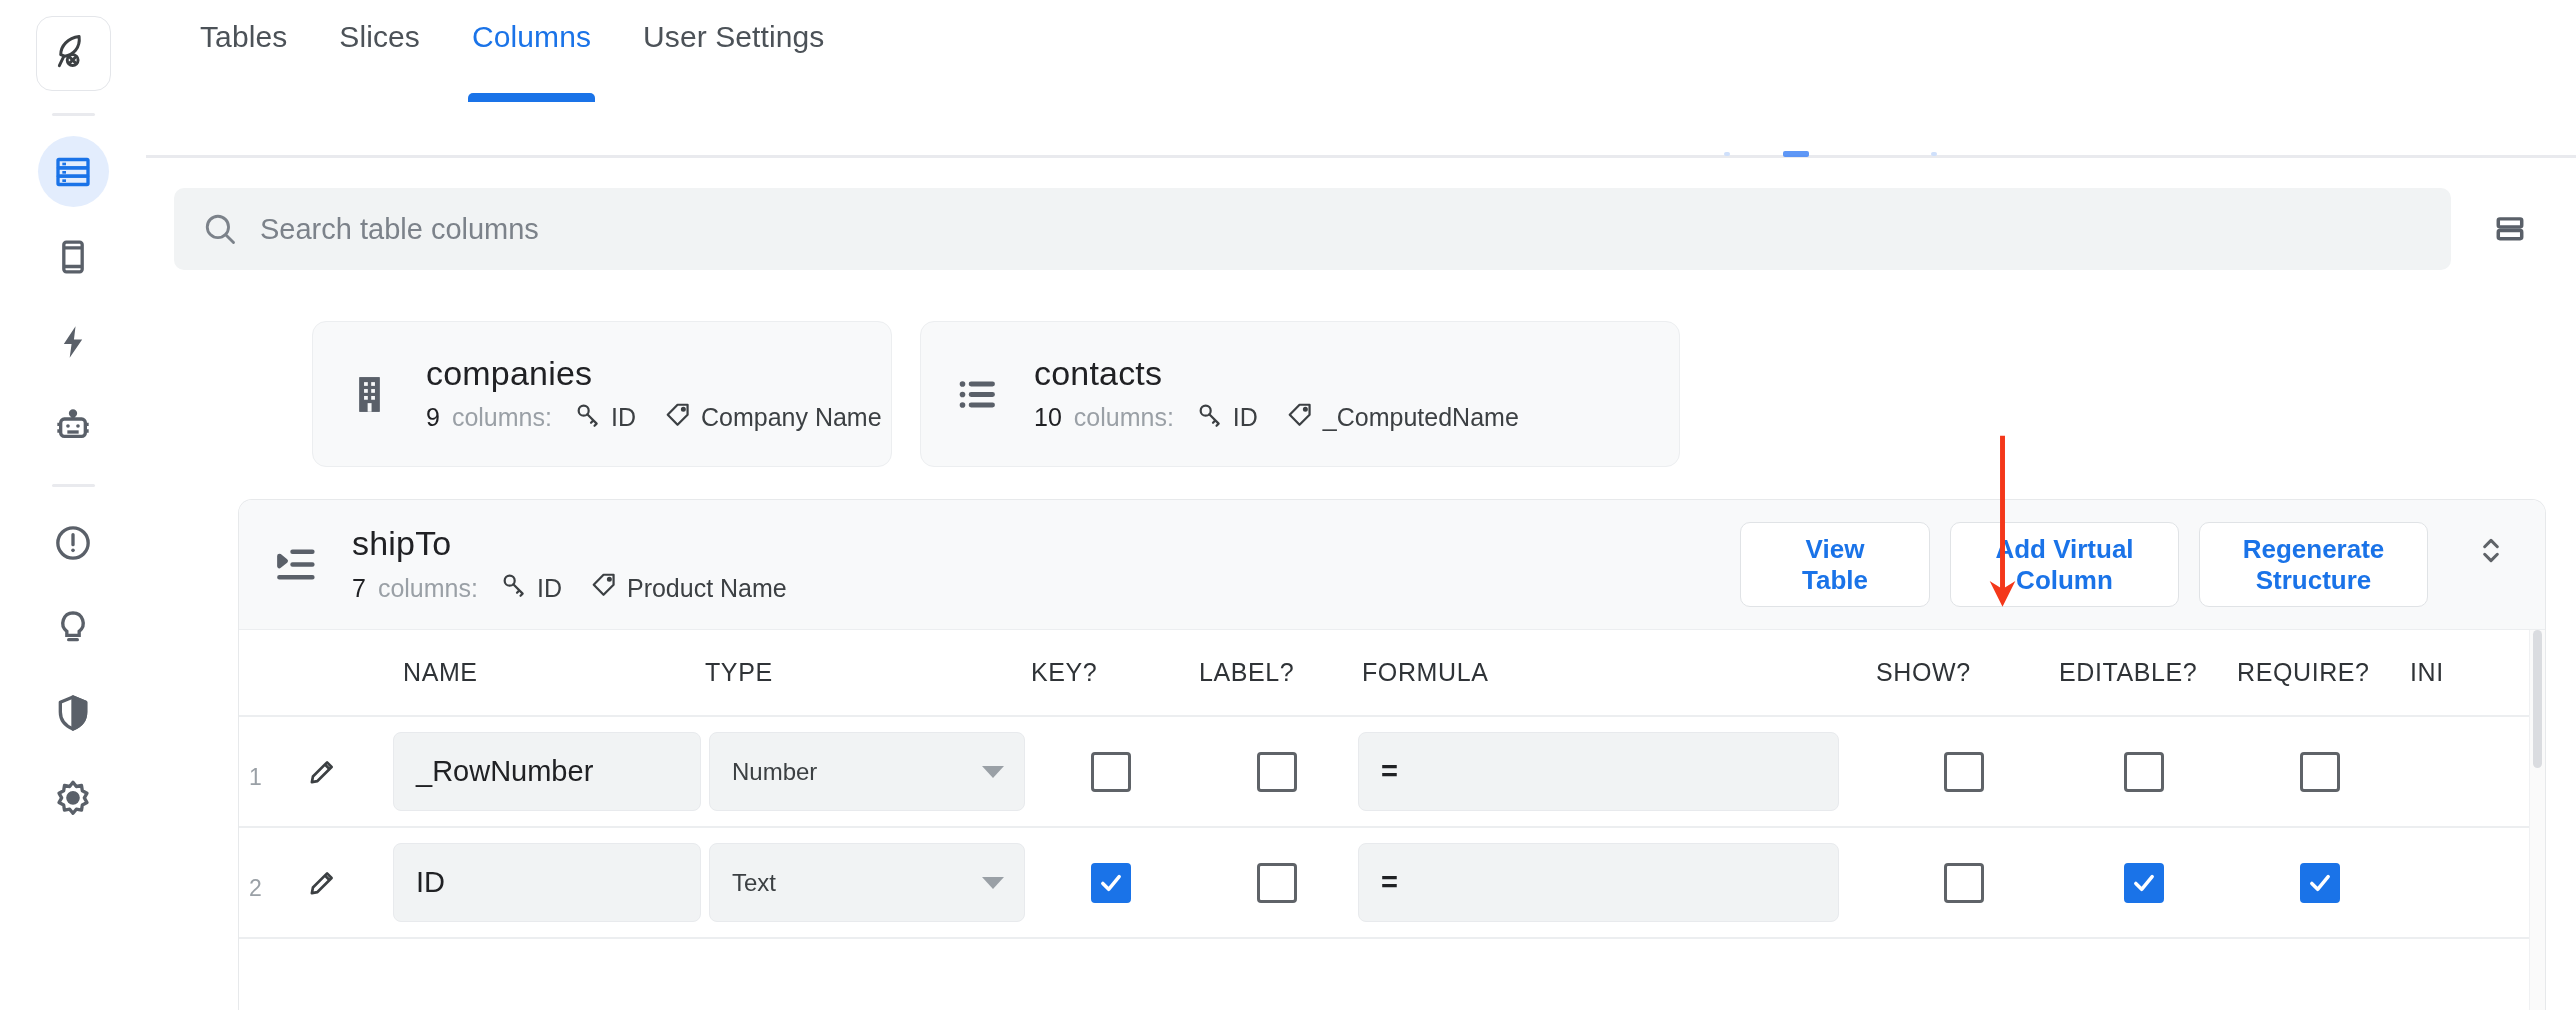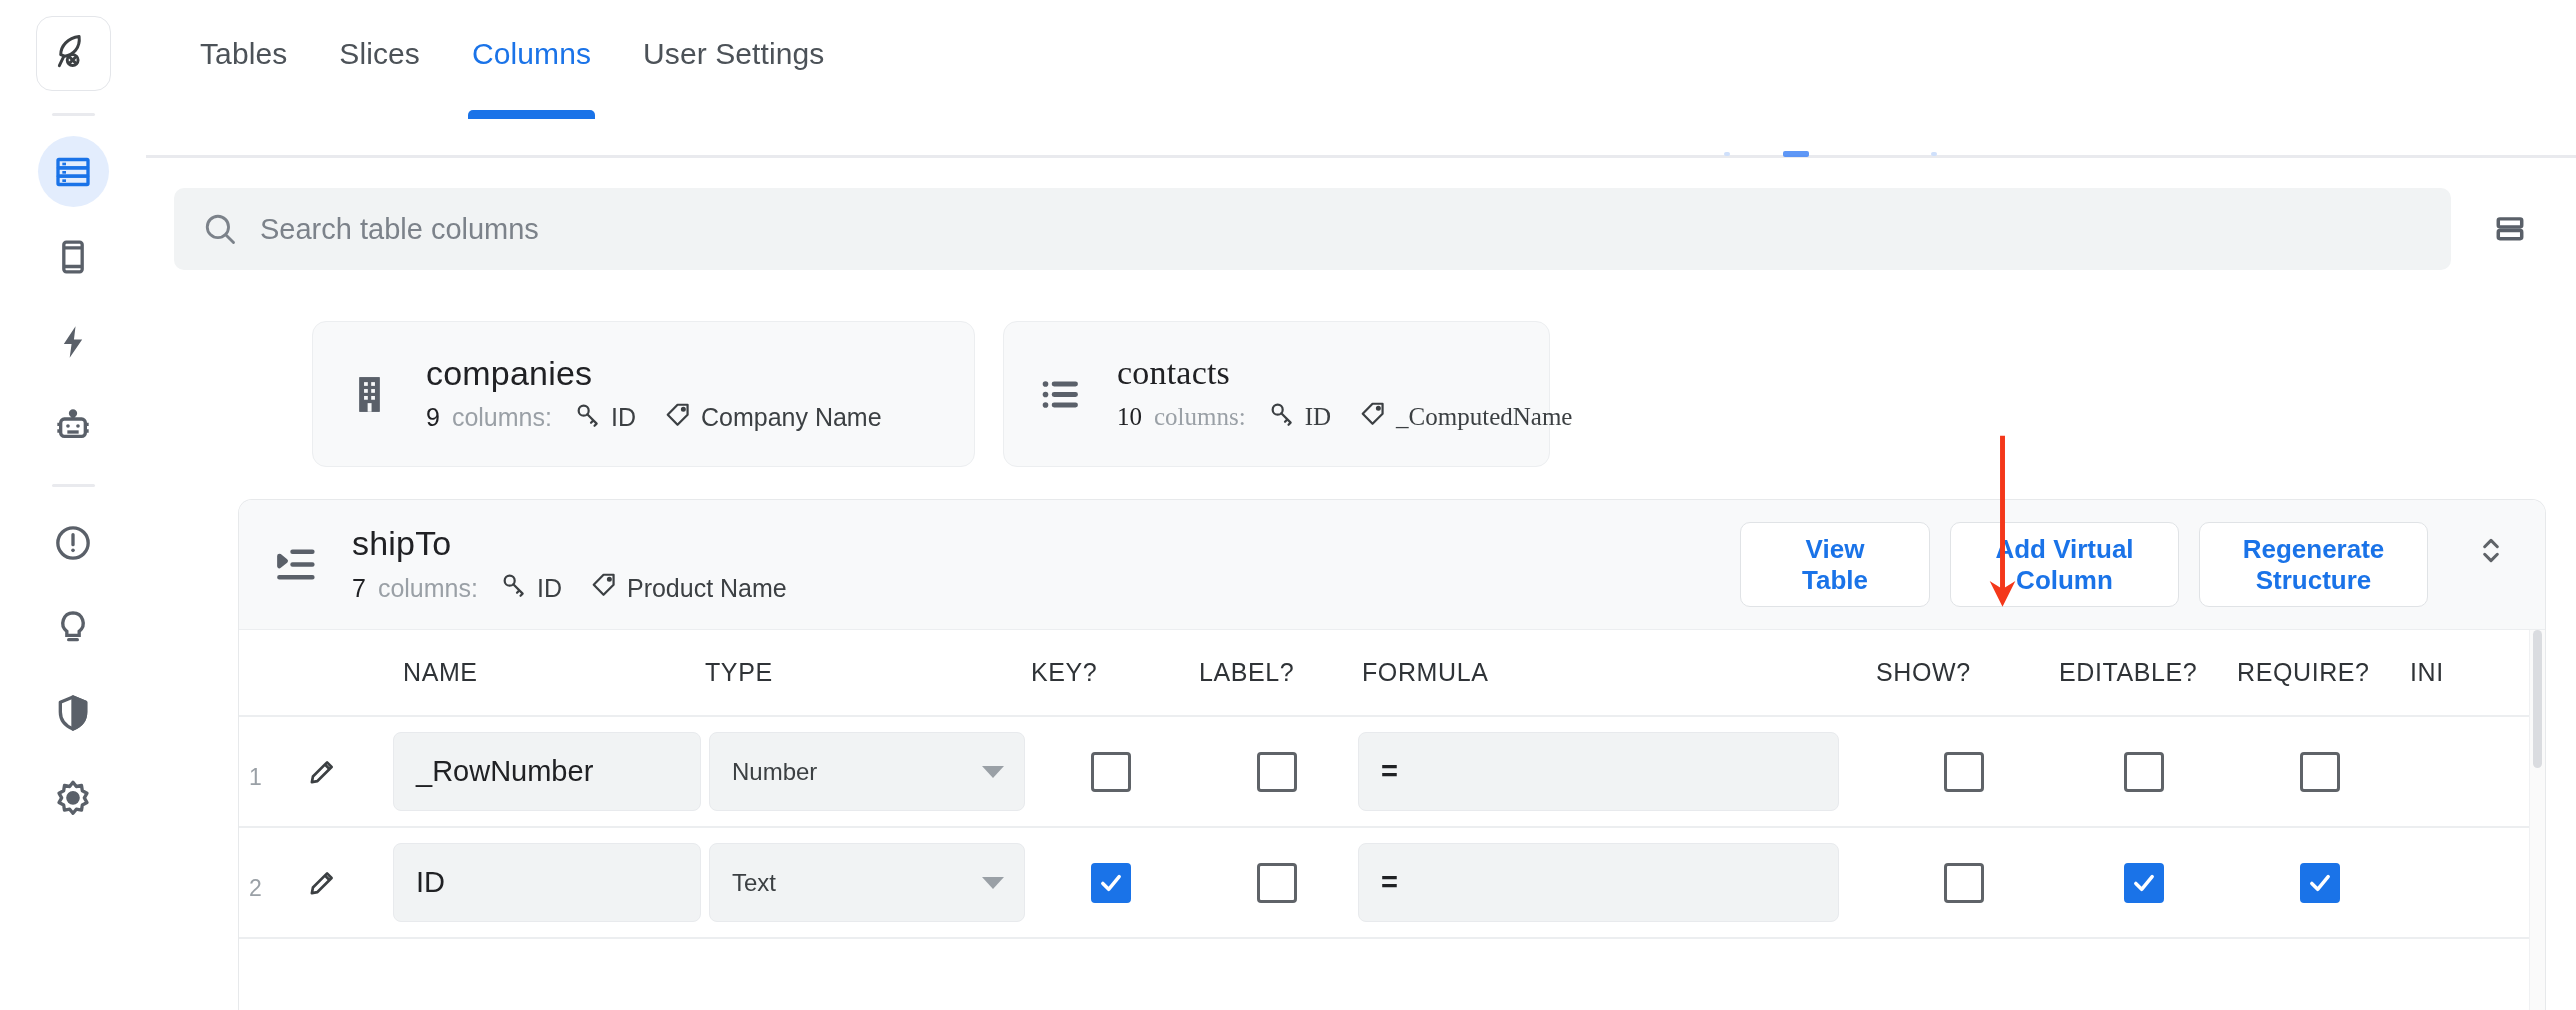--- a/index.html
+++ b/index.html
@@ -47,21 +47,21 @@
   .main {
     flex: 1; height: 1010px; position: relative;
     display: flex; flex-direction: column;
     overflow: hidden;
   }
 
   
   .tabbar {
     height: 158px; flex: 0 0 158px;
     display: flex; align-items: flex-start;
-    padding-left: 28px; padding-top: 37px;
+    padding-left: 28px; padding-top: 20px;
     border-bottom: 3px solid #e9eaee;
     position: relative;
     background: #fff;
   }
   .tab {
     position: relative;
     font-size: 30px; color: #4c5258;
     padding: 0 26px 45px 26px;
     letter-spacing: 0.1px;
     white-space: nowrap;
@@ -113,22 +113,22 @@
     padding: 51px 30px 0 166px;
     flex: 0 0 auto;
   }
   .card {
     background: #f8f9fa; border: 1.5px solid #eceef0;
     border-radius: 14px;
     padding: 22px 34px;
     display: flex; align-items: center; gap: 34px;
     min-height: 146px;
   }
-  .card.companies { width: 663px; }
-  .card.contacts  { width: 547px; font-family: Liberation Serif, serif; }
+  .card.companies { width: 580px; }
+  .card.contacts  { width: 760px; }
   .card-ico { color: #5a6069; flex: 0 0 auto; display:flex; }
   .card-title { font-size: 34px; color: #202124; margin-bottom: 8px; letter-spacing:0.2px; }
   .card-sub {
     display: flex; align-items: center; gap: 12px;
     font-size: 25px; color: #43474c; white-space: nowrap;
   }
   .card-sub .cnt { color: #202124; }
   .card-sub .lbl { color: #9aa0a6; margin-right: 10px; }
   .card-sub .pair { display: flex; align-items: center; gap: 9px; margin-right: 16px; color:#3c4043; }
   .card-sub svg { flex: 0 0 auto; }

